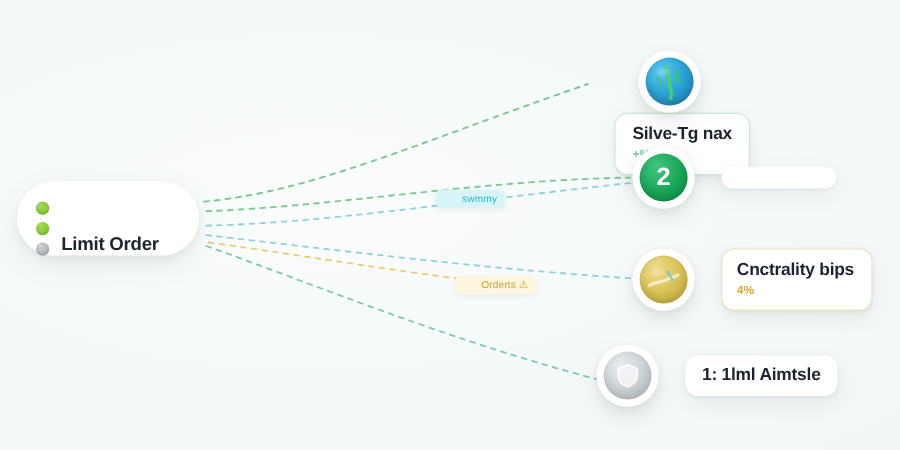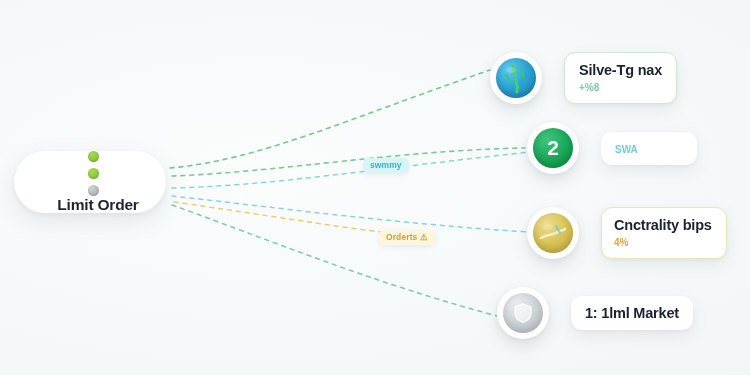--- a/index.html
+++ b/index.html
@@ -34,24 +34,23 @@
     position: absolute;
     left: 14px;
     top: 151px;
     width: 152px;
     height: 62px;
     background: #ffffff;
     border-radius: 34px;
     box-shadow: 0 8px 22px rgba(80,100,110,0.13),
                 0 2px 5px rgba(80,100,110,0.07);
     display: flex;
-    align-items: center;
+    align-items: flex-end;
     padding-left: 16px;
     box-sizing: border-box;
-    flex-direction: column;
   }
   .dot-col {
     display: flex;
     flex-direction: column;
     gap: 6px;
     margin-right: 10px;
   }
   .dot {
     width: 11px;
     height: 11px;
@@ -147,23 +146,23 @@
   }
   .sub-green { color: #7fc99a; }
   .sub-cyan  { color: #72ccdc; }
   .sub-amber { color: #e0a83a; }
   .sub-gray  { color: #8b949c; }
 
   
   .edge-badge {
     position: absolute;
     border-radius: 5px;
-    padding: 2px 7px 3px 7px;
+    padding: 2px 7px 3px 22px;
     font-size: 8.5px;
-    font-weight: bold;
+    font-weight: normal;
     white-space: nowrap;
     letter-spacing: 0.1px;
     box-shadow: 0 2px 5px rgba(80,100,110,0.10);
   }
   .badge-cyan {
     background: #d9f4f7;
     color: #2fb6cb;
   }
   .badge-amber {
     background: #fdf6dd;
@@ -200,21 +199,21 @@
 
   <div class="source-node">
     <div class="dot-col">
       <span class="dot g1"></span>
       <span class="dot g2"></span>
       <span class="dot g3"></span>
     </div>
     <span class="source-label">Limit Order</span>
   </div>
 
-  <div class="target-row" style="left:490px; top:52px;">
+  <div class="target-row" style="left:490px; top:42px;flex-direction:column;">
     <div class="node-icon-wrap">
       <div class="node-icon icon-globe">
         <svg width="34" height="34" viewBox="0 0 34 34">
           <ellipse cx="17" cy="17" rx="16" ry="16" fill="none"></ellipse>
           <path d="M14 5 C16 9, 13 11, 16 14 C19 17, 15 20, 18 24 C20 27, 17 29, 18 31" stroke="#4ad06a" stroke-width="3" fill="none" stroke-linecap="round" opacity="0.92"></path>
           <path d="M22 8 C25 11, 23 14, 25 17" stroke="#3fc561" stroke-width="2.4" fill="none" stroke-linecap="round" opacity="0.8"></path>
           <path d="M6 14 C9 15, 10 18, 9 21" stroke="#3fc561" stroke-width="2" fill="none" stroke-linecap="round" opacity="0.7"></path>
           <ellipse cx="12" cy="9" rx="5" ry="3" fill="#ffffff" opacity="0.18"></ellipse>
         </svg>
       </div>
@@ -225,21 +224,20 @@
     </div>
   </div>
 
   <div class="target-row" style="left:527px; top:122px;">
     <div class="node-icon-wrap">
       <div class="node-icon icon-num">
         <span>2</span>
       </div>
     </div>
     <div class="card">
-      <div class="card-sub sub-cyan">SWA</div>
     </div>
   </div>
 
   <div class="target-row" style="left:527px; top:207px;">
     <div class="node-icon-wrap">
       <div class="node-icon icon-gold">
         <svg width="30" height="26" viewBox="0 0 30 26">
           <path d="M3 18 C8 14, 14 16, 20 12 C23 10, 25 11, 27 9" stroke="#fdf8e6" stroke-width="2.6" fill="none" stroke-linecap="round" opacity="0.75"></path>
           <path d="M18 6 C19 9, 21 10, 22 13" stroke="#6ec8d8" stroke-width="2" fill="none" stroke-linecap="round" opacity="0.85"></path>
           <ellipse cx="10" cy="7" rx="5" ry="3" fill="#ffffff" opacity="0.2"></ellipse>
@@ -255,17 +253,17 @@
   <div class="target-row" style="left:497px; top:287px;">
     <div class="node-icon-wrap">
       <div class="node-icon icon-gray">
         <svg width="24" height="24" viewBox="0 0 24 24">
           <path d="M12 3 L20 6 V12 C20 17, 16 20, 12 21.5 C8 20, 4 17, 4 12 V6 Z" fill="#ffffff" opacity="0.6"></path>
           <path d="M12 3 L20 6 V12 C20 17, 16 20, 12 21.5 C8 20, 4 17, 4 12 V6 Z" fill="none" stroke="#ffffff" stroke-width="1.3" opacity="0.9"></path>
         </svg>
       </div>
     </div>
     <div class="card">
-      <div class="card-title">1: 1lml Market</div>
+      <div class="card-title">1: 1lml Aimtsle</div>
     </div>
   </div>
 
 </div>
 
 </body></html>

